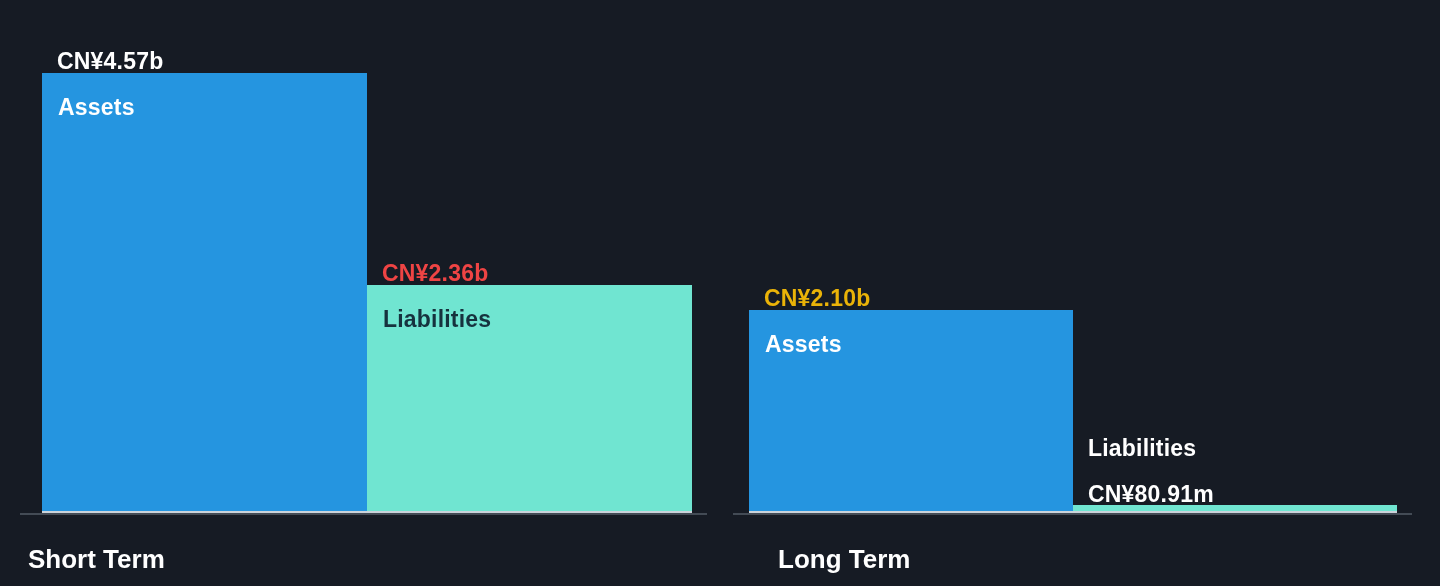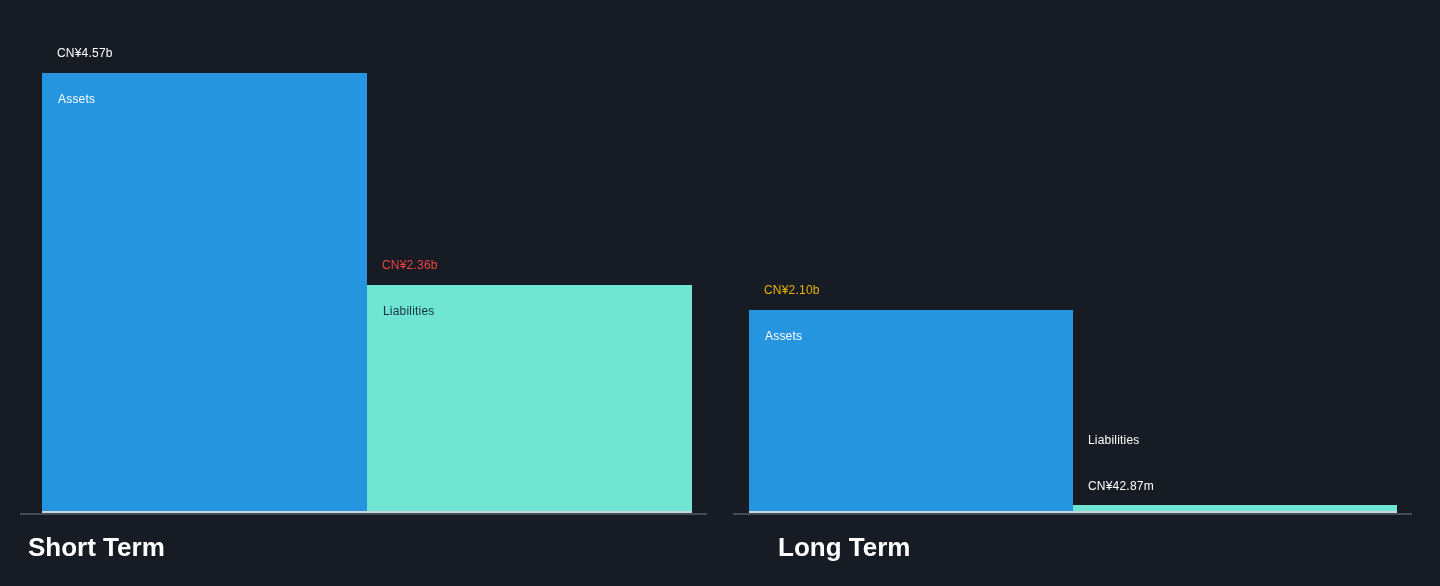--- a/index.html
+++ b/index.html
@@ -13,32 +13,34 @@
     width: 1440px;
     height: 586px;
     background: #161B24;
     overflow: hidden;
   }
   .axis-line, .baseline-light, .bar, .bar-name, .bar-value, .group-label {
     position: absolute;
     box-sizing: border-box;
   }
   .bar-name, .bar-value {
-    font-size: 12px;
-    font-weight: normal;
+    font-size: 23px;
+    font-weight: bold;
     line-height: 18px;
     white-space: nowrap;
     letter-spacing: 0.2px;
+    margin-top: 8px;
   }
   .group-label {
     font-size: 26px;
     font-weight: bold;
     color: #FFFFFF;
     line-height: 28px;
     white-space: nowrap;
+    margin-top: 12px;
   }
 </style>
 </head>
 <body style="background: rgb(22, 27, 36);">
 
 <div id="stage" style="background: rgb(22, 27, 36);">
   <div class="group">
     <div class="baseline-light" style="left: 42px; top: 511px; width: 650px; height: 2px; background: rgb(203, 211, 218);"></div>
     <div class="axis-line" style="left: 20px; top: 513px; width: 687px; height: 2px; background: rgb(67, 75, 85);"></div>
     <div class="bars">
@@ -53,17 +55,17 @@
   </div>
   <div class="group">
     <div class="baseline-light" style="left: 749px; top: 511px; width: 648px; height: 2px; background: rgb(203, 211, 218);"></div>
     <div class="axis-line" style="left: 733px; top: 513px; width: 679px; height: 2px; background: rgb(67, 75, 85);"></div>
     <div class="bars">
         <div class="bar" style="left: 749px; top: 310px; width: 324px; height: 201px; background: rgb(37, 149, 224);"></div>
         <div class="bar-name" style="left: 765px; top: 327px; color: rgb(255, 255, 255);">Assets</div>
         <div class="bar-value" style="color: #eab308; left: 764px; top: 281px;">CN¥2.10b</div>
         <div class="bar" style="left: 1073px; top: 505px; width: 324px; height: 6px; background: rgb(112, 229, 209);"></div>
         <div class="bar-name" style="left: 1088px; top: 431px; color: rgb(255, 255, 255);">Liabilities</div>
-        <div class="bar-value" style="color: rgb(255, 255, 255); left: 1088px; top: 477px;">CN¥42.87m</div>
+        <div class="bar-value" style="color: rgb(255, 255, 255); left: 1088px; top: 477px;">CN¥80.91m</div>
       </div>
     <div class="group-label" style="left: 778px; top: 533px;">Long Term</div>
   </div>
 </div>
 
 </body></html>

